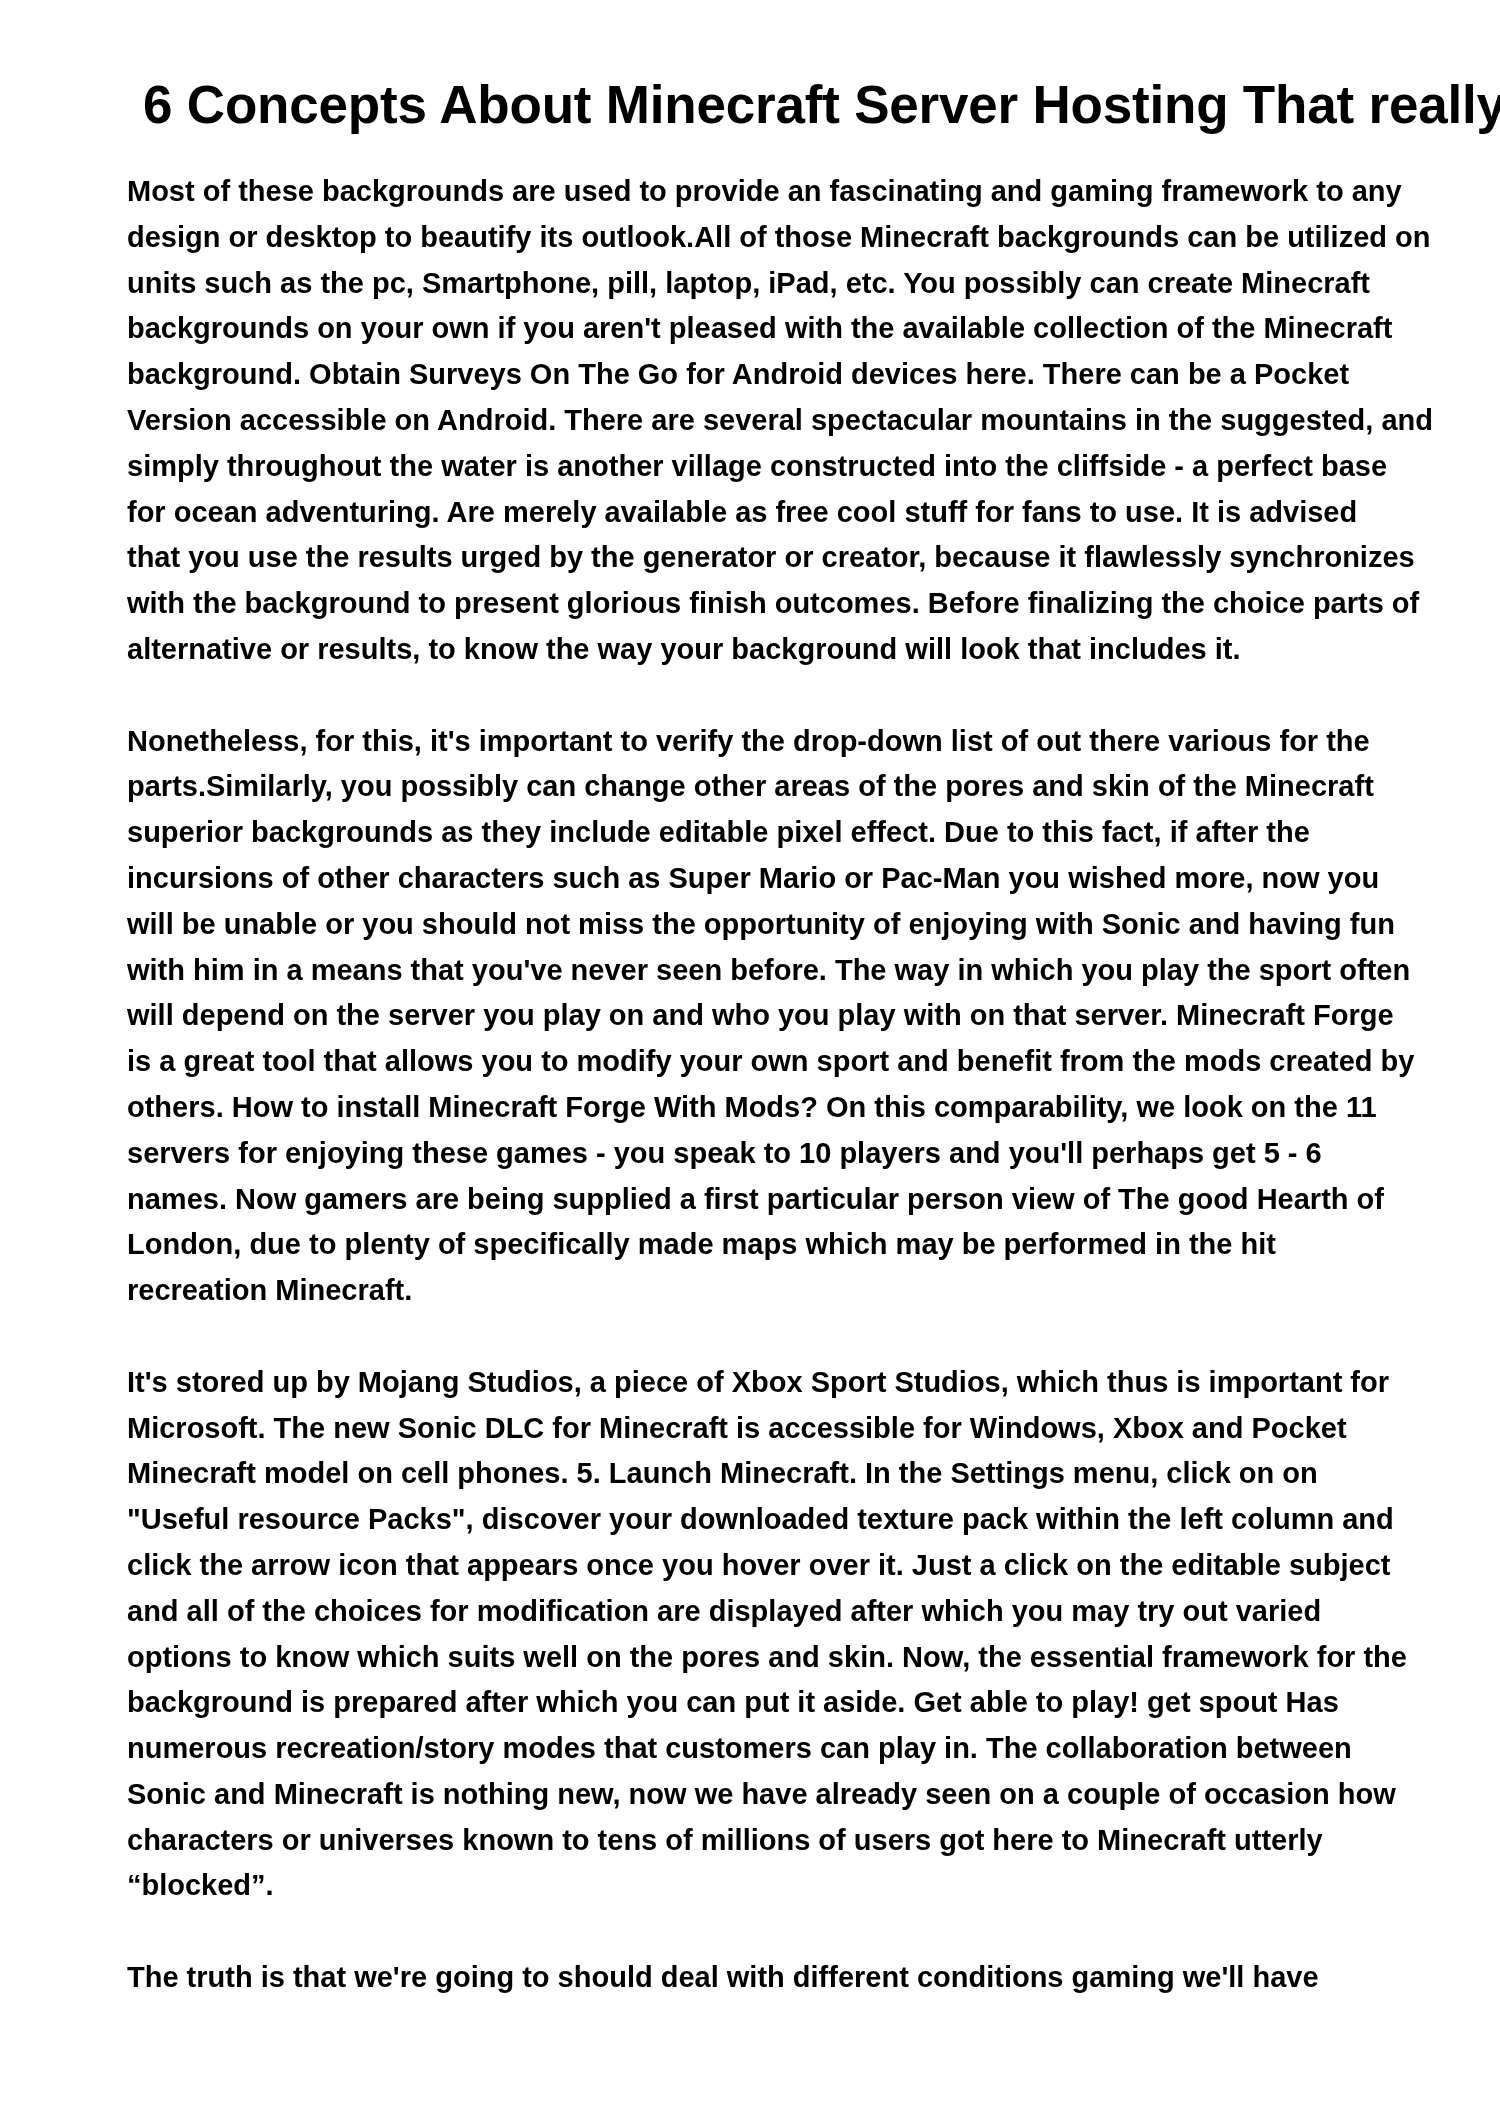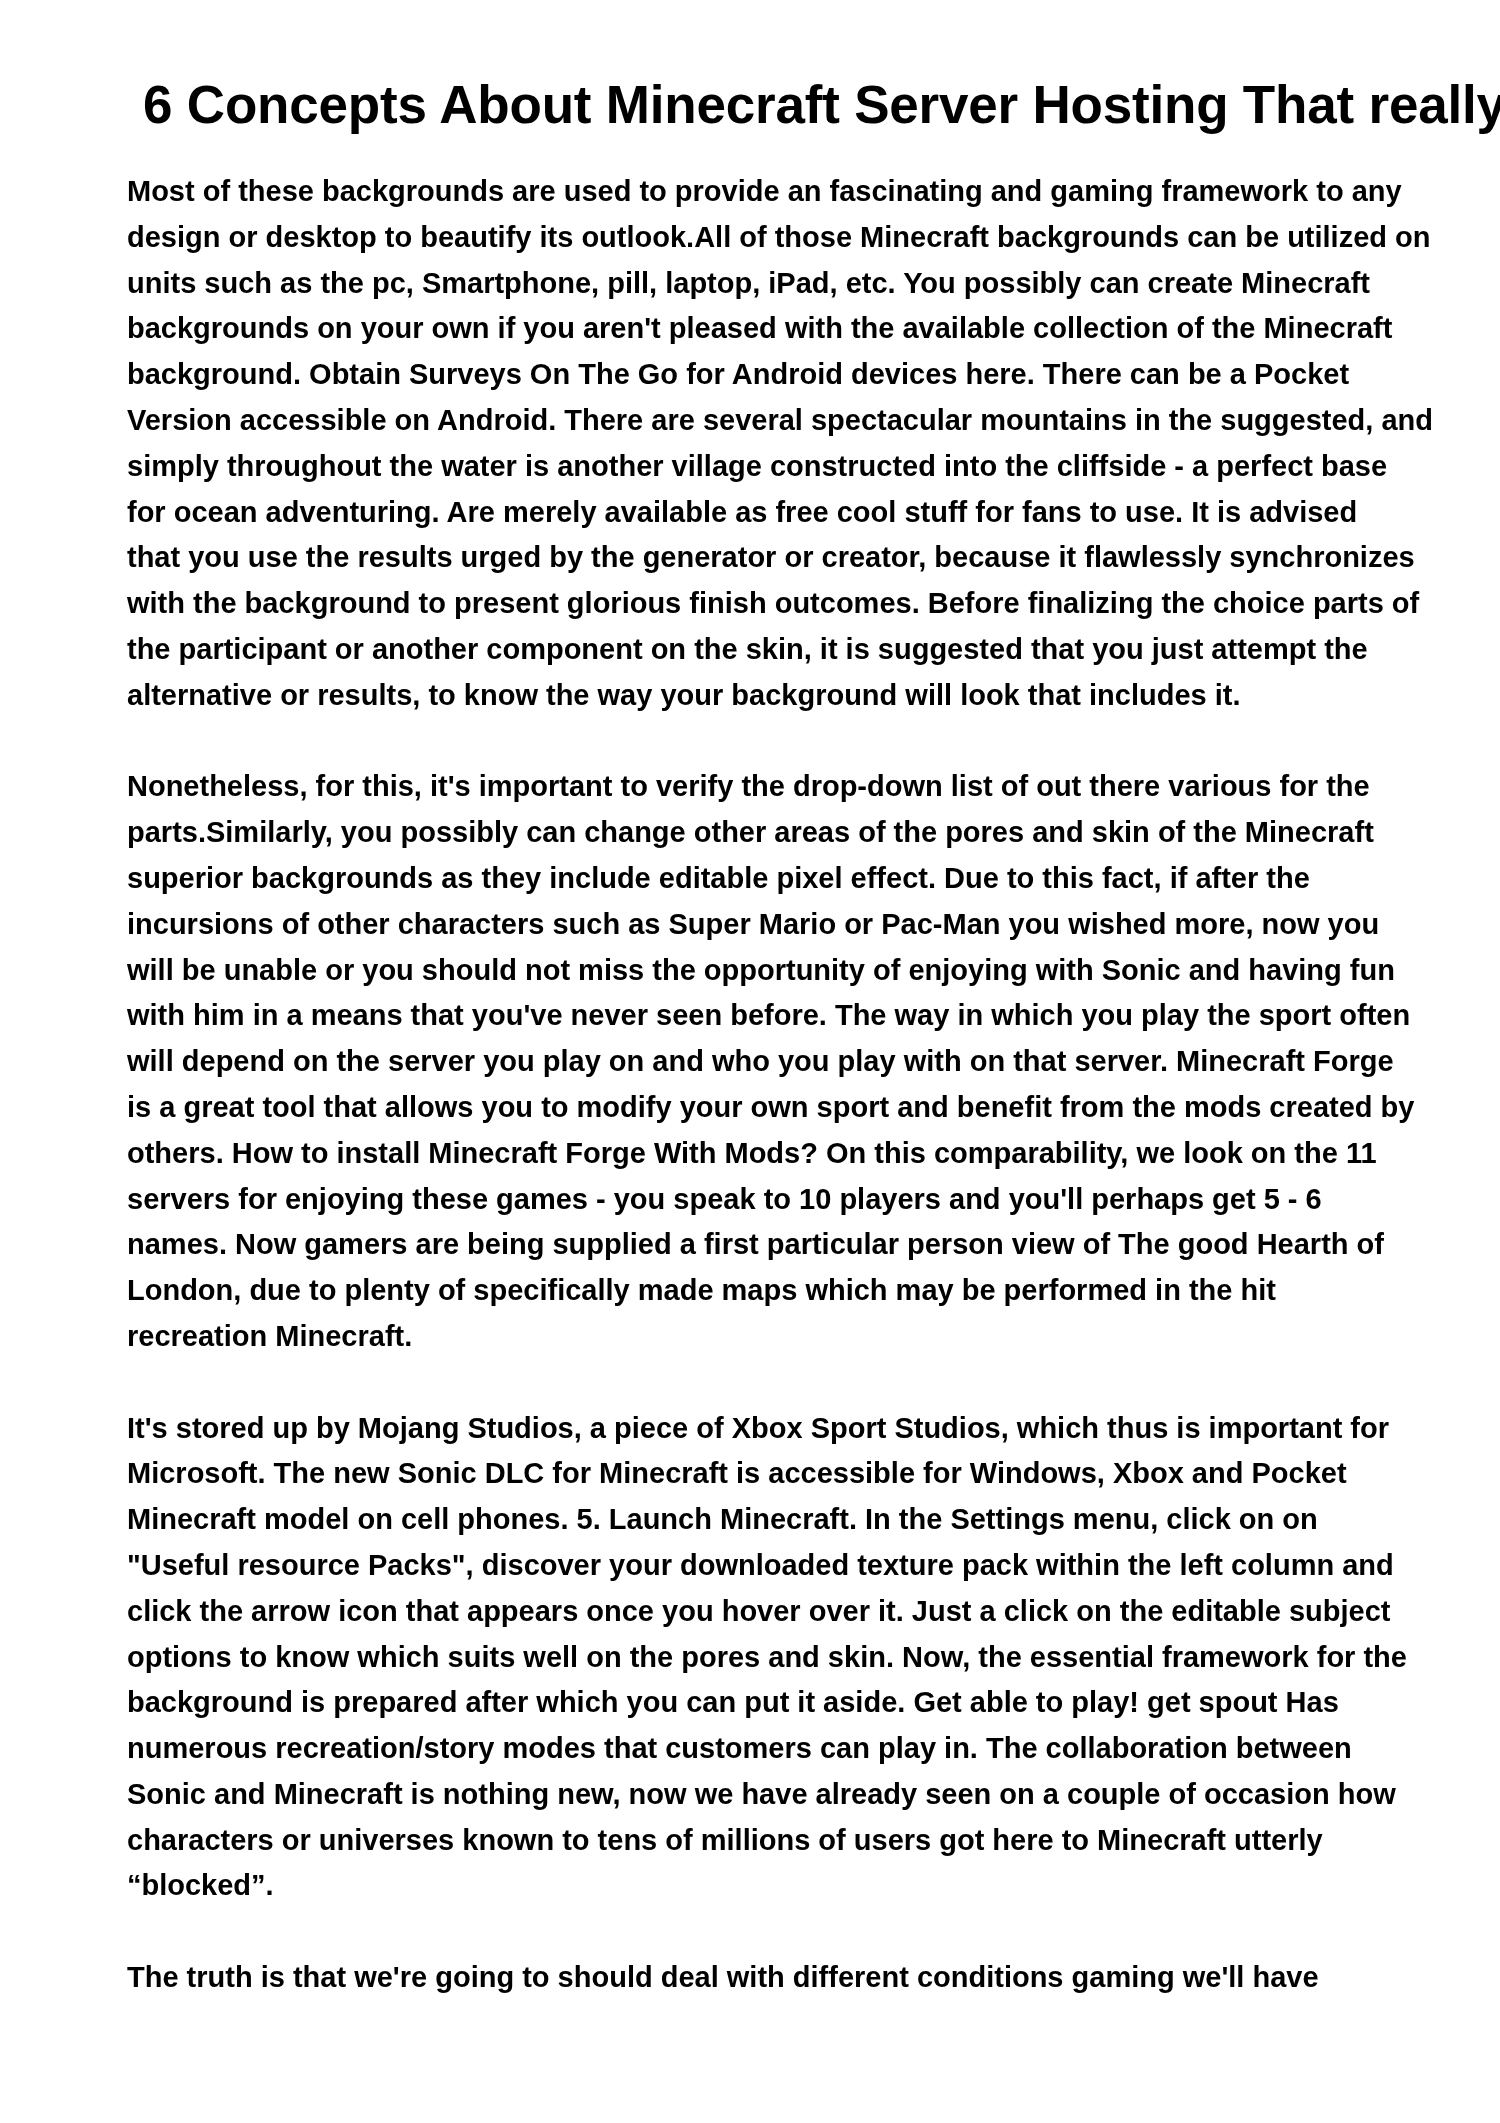--- a/index.html
+++ b/index.html
@@ -62,21 +62,20 @@
       <span class="line">Most of these backgrounds are used to provide an fascinating and gaming framework to any</span>
       <span class="line">design or desktop to beautify its outlook.All of those Minecraft backgrounds can be utilized on</span>
       <span class="line">units such as the pc, Smartphone, pill, laptop, iPad, etc. You possibly can create Minecraft</span>
       <span class="line">backgrounds on your own if you aren't pleased with the available collection of the Minecraft</span>
       <span class="line">background. Obtain Surveys On The Go for Android devices here. There can be a Pocket</span>
       <span class="line">Version accessible on Android. There are several spectacular mountains in the suggested, and</span>
       <span class="line">simply throughout the water is another village constructed into the cliffside - a perfect base</span>
       <span class="line">for ocean adventuring. Are merely available as free cool stuff for fans to use. It is advised</span>
       <span class="line">that you use the results urged by the generator or creator, because it flawlessly synchronizes</span>
       <span class="line">with the background to present glorious finish outcomes. Before finalizing the choice parts of</span>
-      <span class="line">the participant or another component on the skin, it is suggested that you just attempt the</span>
       <span class="line">alternative or results, to know the way your background will look that includes it.</span>
     </p>
 
     <p class="para">
       <span class="line">Nonetheless, for this, it's important to verify the drop-down list of out there various for the</span>
       <span class="line">parts.Similarly, you possibly can change other areas of the pores and skin of the Minecraft</span>
       <span class="line">superior backgrounds as they include editable pixel effect. Due to this fact, if after the</span>
       <span class="line">incursions of other characters such as Super Mario or Pac-Man you wished more, now you</span>
       <span class="line">will be unable or you should not miss the opportunity of enjoying with Sonic and having fun</span>
       <span class="line">with him in a means that you've never seen before. The way in which you play the sport often</span>
@@ -88,20 +87,21 @@
       <span class="line">London, due to plenty of specifically made maps which may be performed in the hit</span>
       <span class="line">recreation Minecraft.</span>
     </p>
 
     <p class="para">
       <span class="line">It's stored up by Mojang Studios, a piece of Xbox Sport Studios, which thus is important for</span>
       <span class="line">Microsoft. The new Sonic DLC for Minecraft is accessible for Windows, Xbox and Pocket</span>
       <span class="line">Minecraft model on cell phones. 5. Launch Minecraft. In the Settings menu, click on on</span>
       <span class="line">"Useful resource Packs", discover your downloaded texture pack within the left column and</span>
       <span class="line">click the arrow icon that appears once you hover over it. Just a click on the editable subject</span>
+      <span class="line">and all of the choices for modification are displayed after which you may try out varied</span>
       <span class="line">options to know which suits well on the pores and skin. Now, the essential framework for the</span>
       <span class="line">background is prepared after which you can put it aside. Get able to play! get spout Has</span>
       <span class="line">numerous recreation/story modes that customers can play in. The collaboration between</span>
       <span class="line">Sonic and Minecraft is nothing new, now we have already seen on a couple of occasion how</span>
       <span class="line">characters or universes known to tens of millions of users got here to Minecraft utterly</span>
       <span class="line">“blocked”.</span>
     </p>
 
     <p class="para">
       <span class="line">The truth is that we're going to should deal with different conditions gaming we'll have</span>

